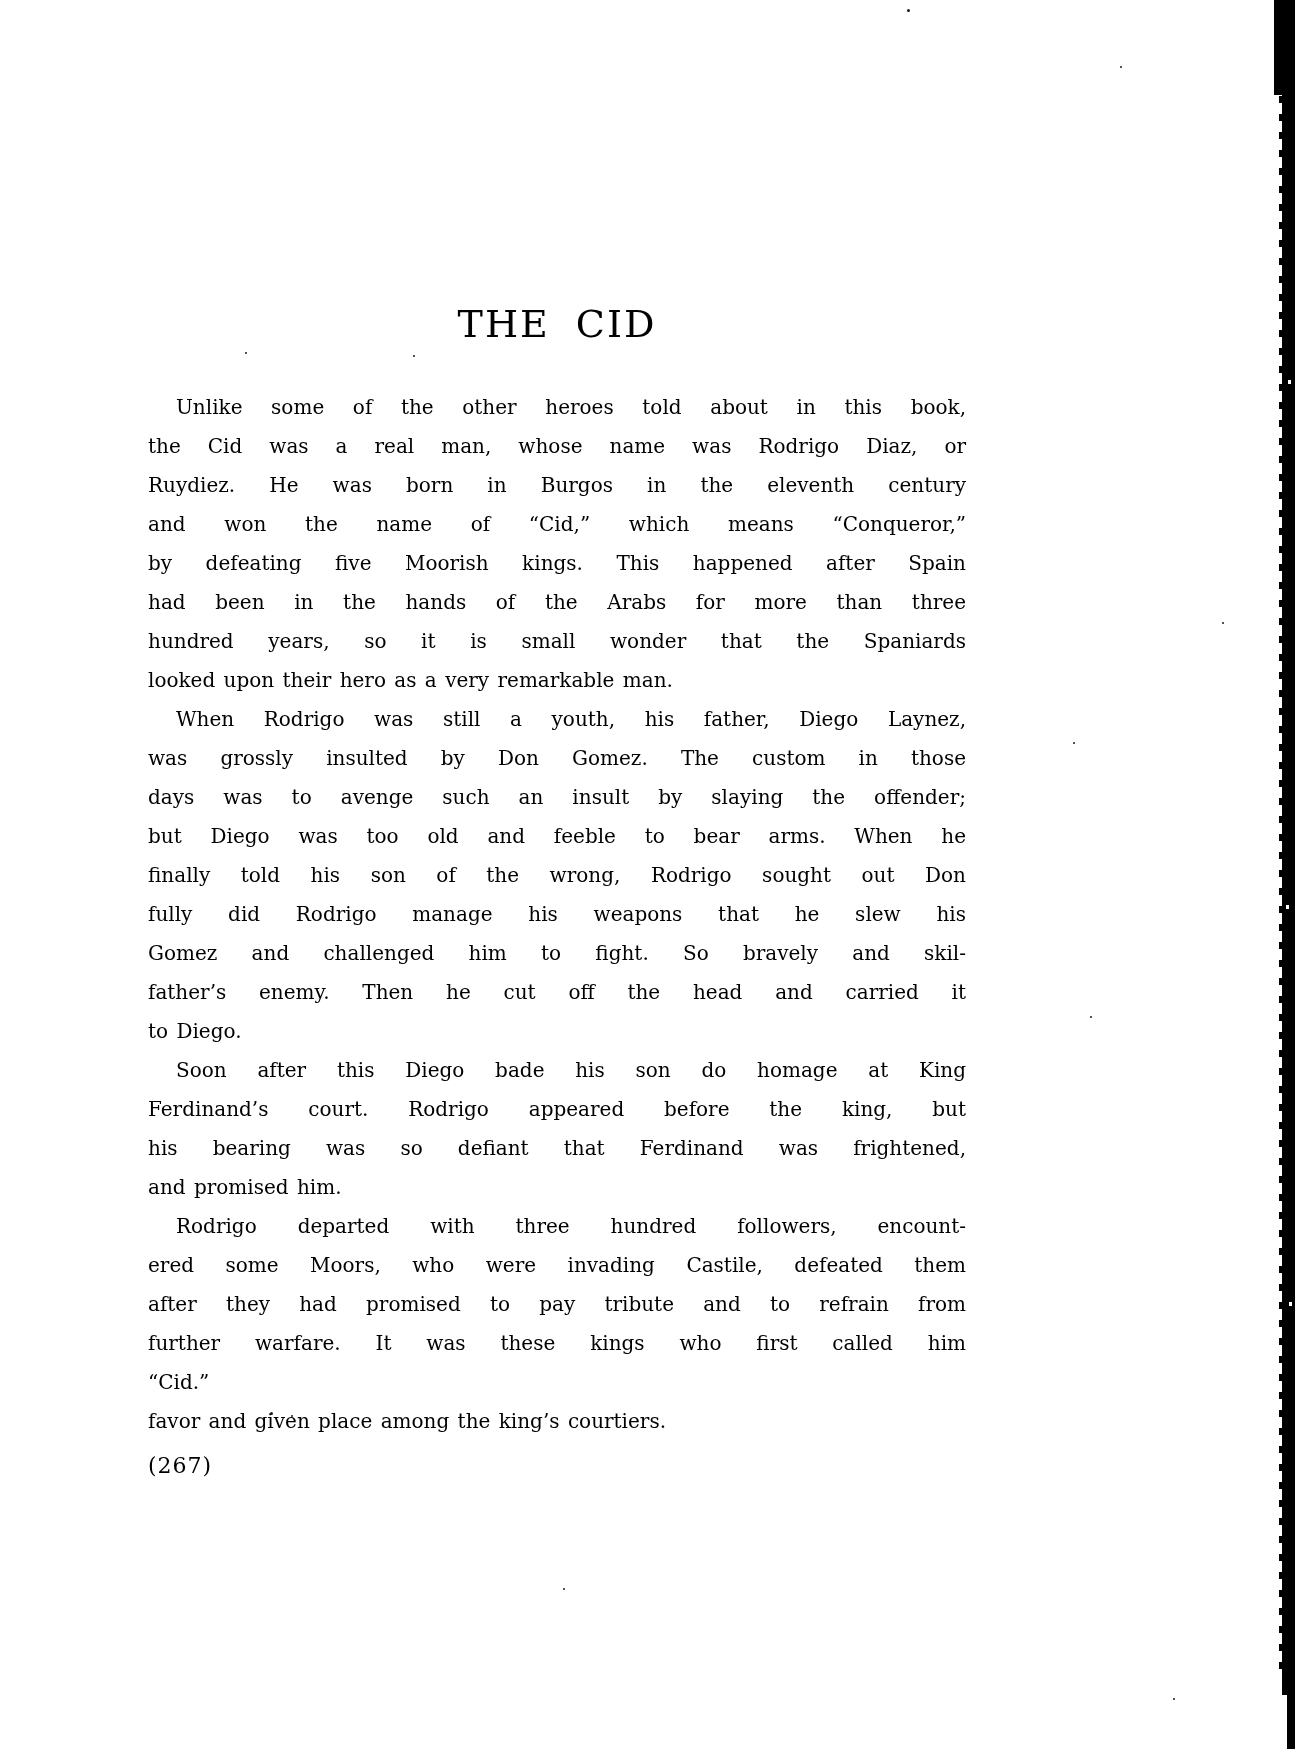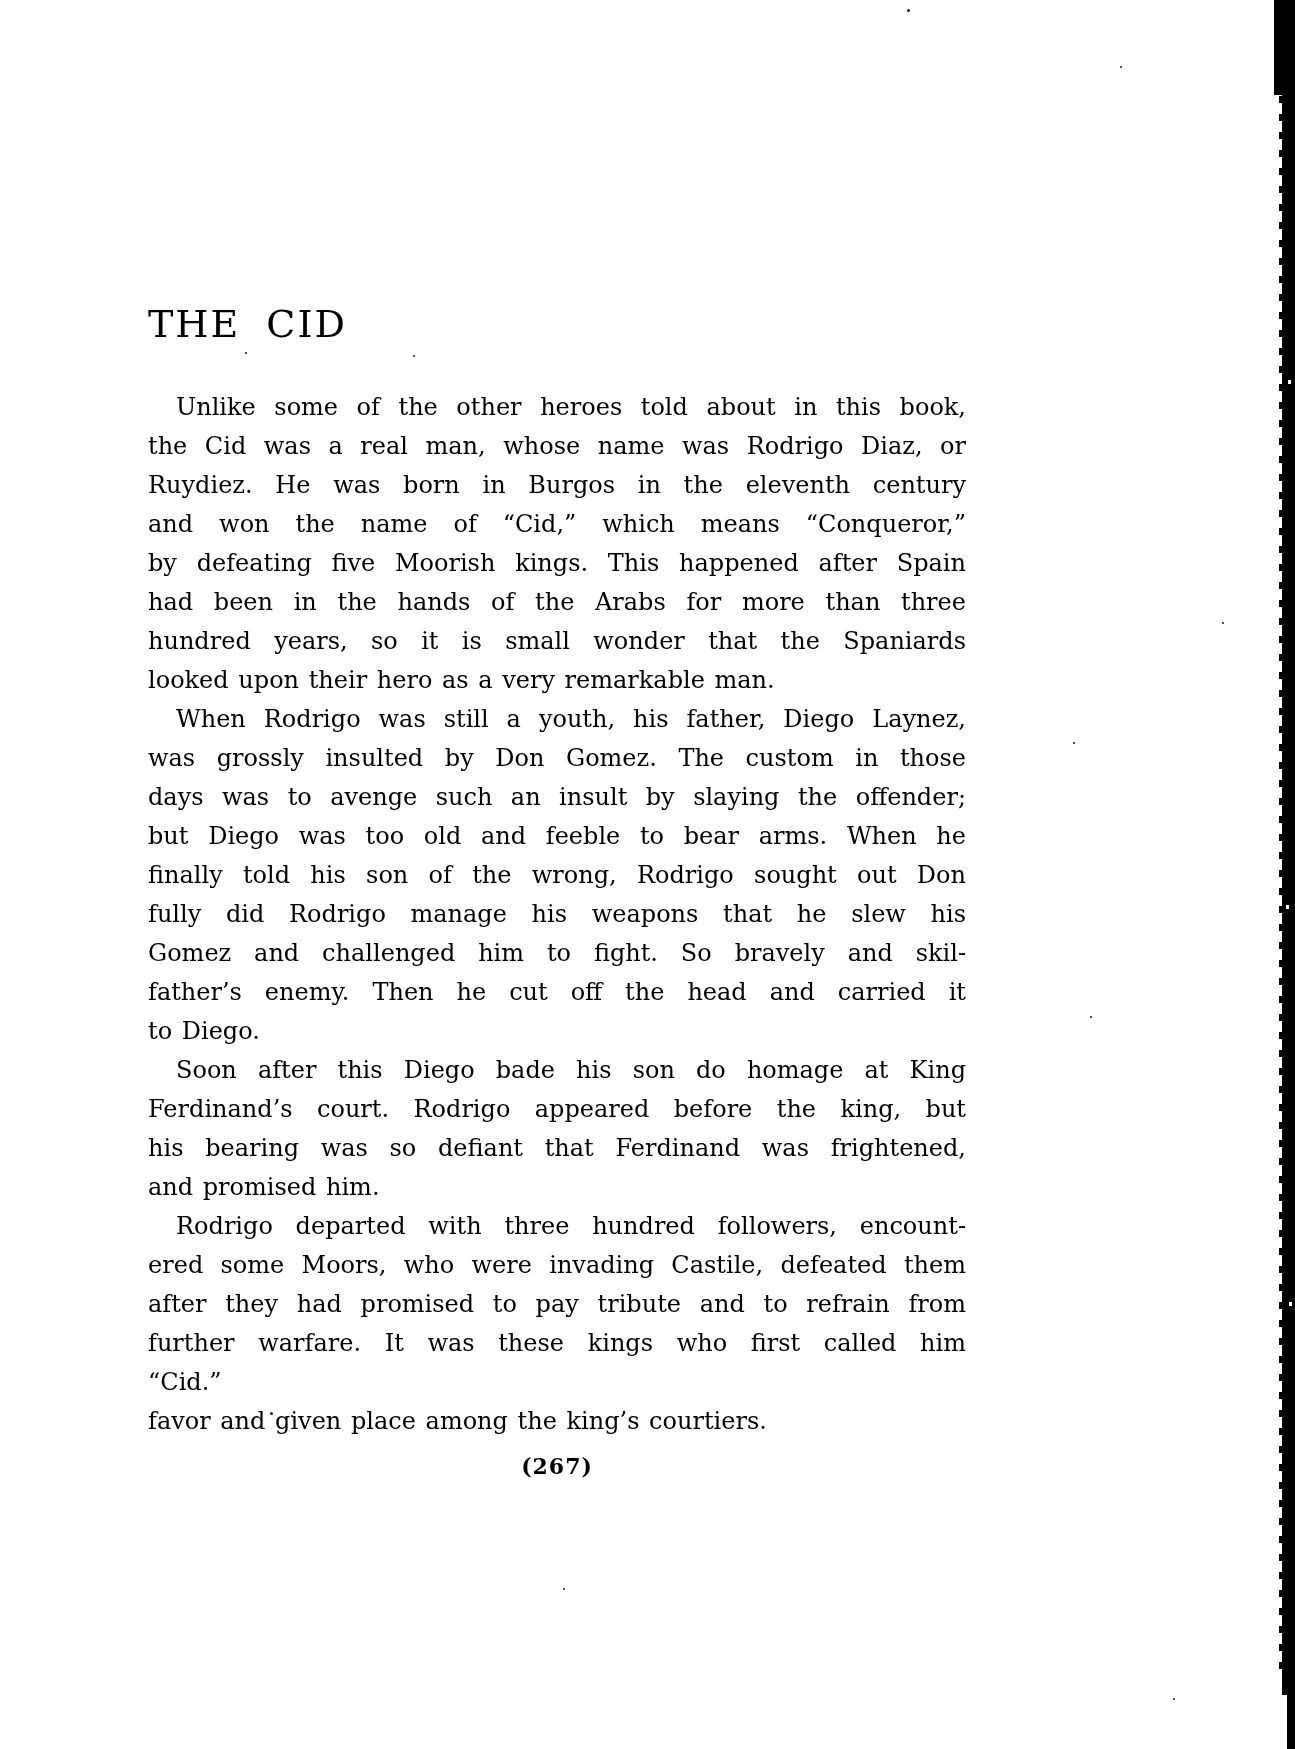--- a/index.html
+++ b/index.html
@@ -20,39 +20,39 @@
     position: absolute;
     left: 148px;
     top: 302px;
     width: 818px;
   }
   .title {
     margin: 0 0 42px 0;
     font-size: 38px;
     font-weight: normal;
     line-height: 44px;
+    text-align: center;
     letter-spacing: 2px;
     word-spacing: 12px;
   }
   .line {
-    font-size: 24px;
+    font-size: 20px;
     line-height: 39px;
     height: 39px;
     text-align: justify;
     text-align-last: justify;
     word-spacing: 2px;
   }
   .line.first { text-indent: 28px; }
   .line.last  { text-align-last: left; }
   .page-number {
     margin-top: 12px;
-    text-align: center;
+    text-align: left;
     font-size: 22px;
     letter-spacing: 1px;
-    font-weight: bold;
   }
   
   .edge-band {
     position: absolute;
     right: 0; top: 0;
     width: 13px; height: 1749px;
     background: #000;
   }
   .edge-top {
     position: absolute;

